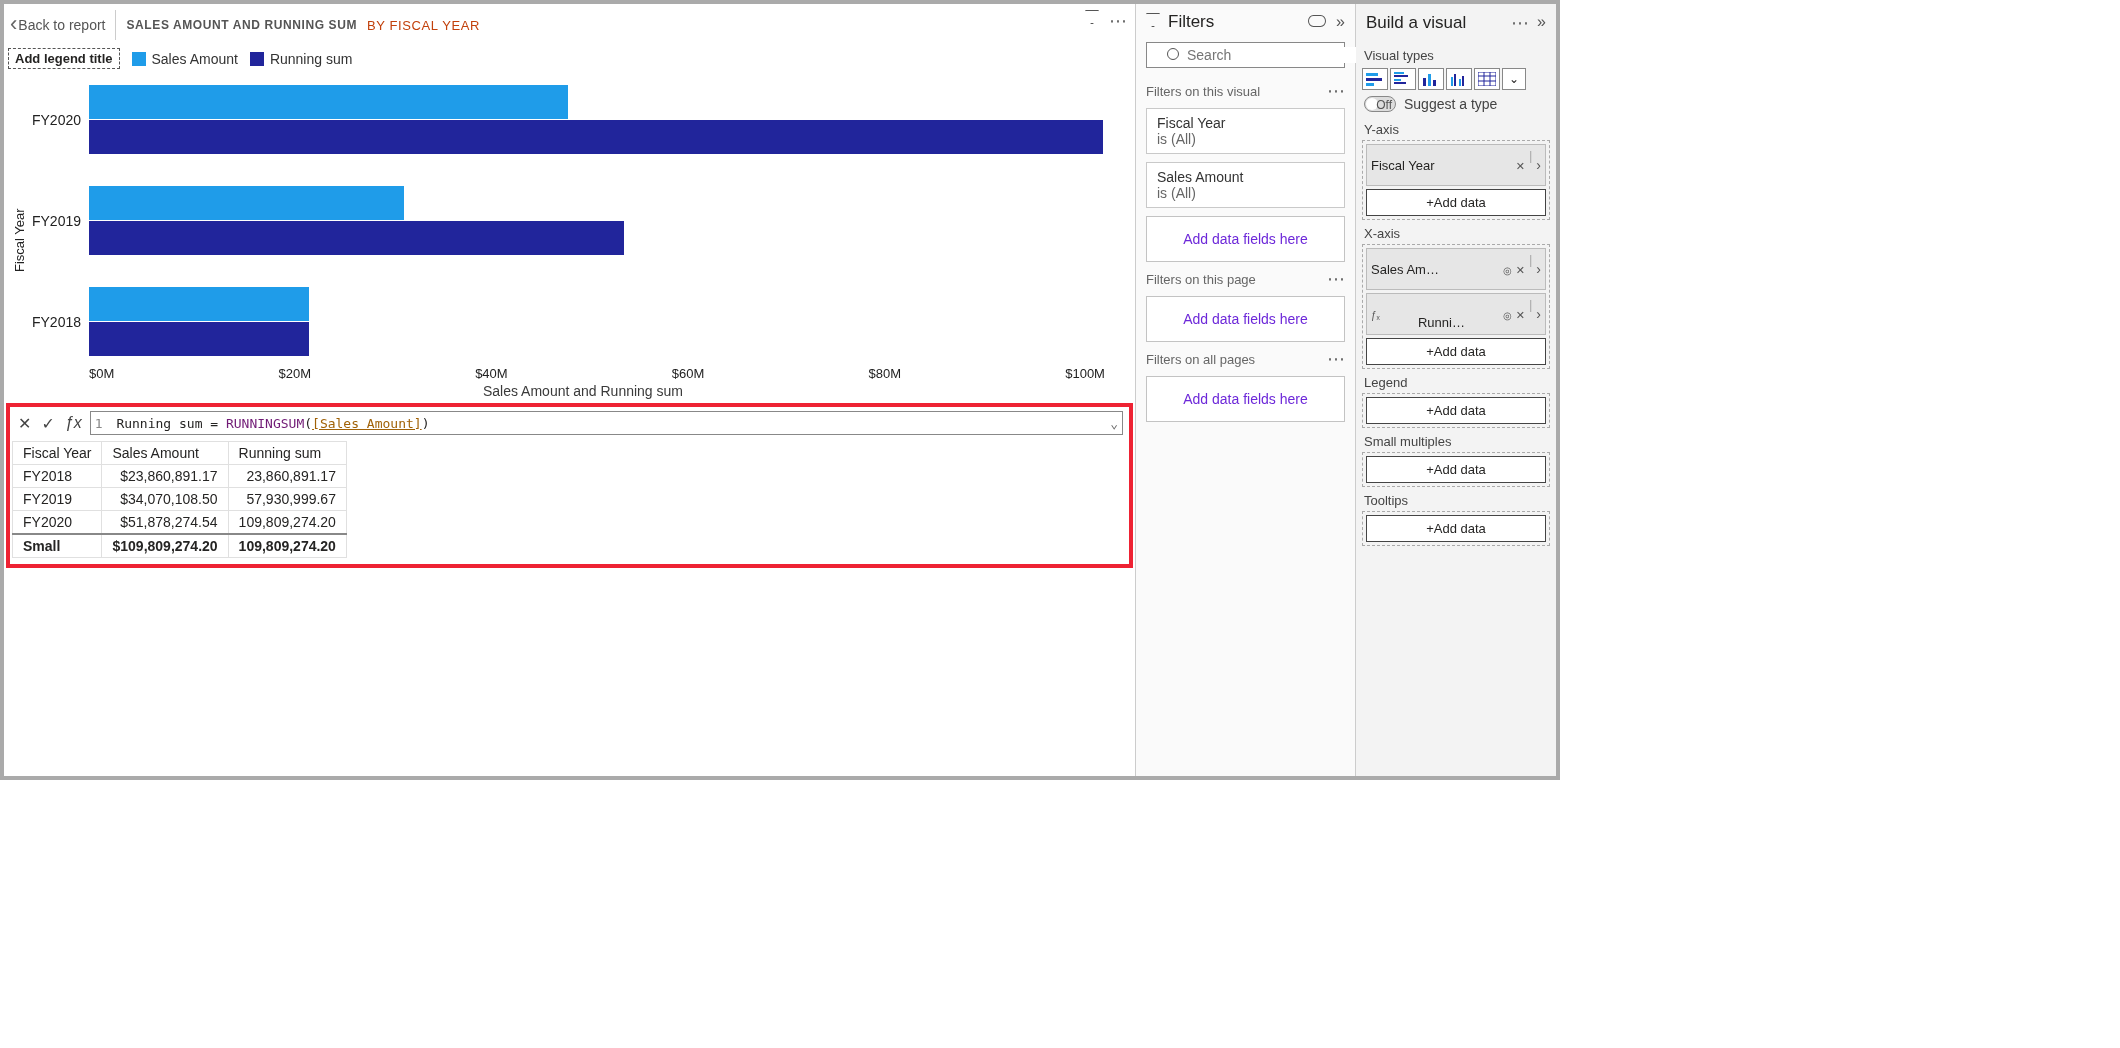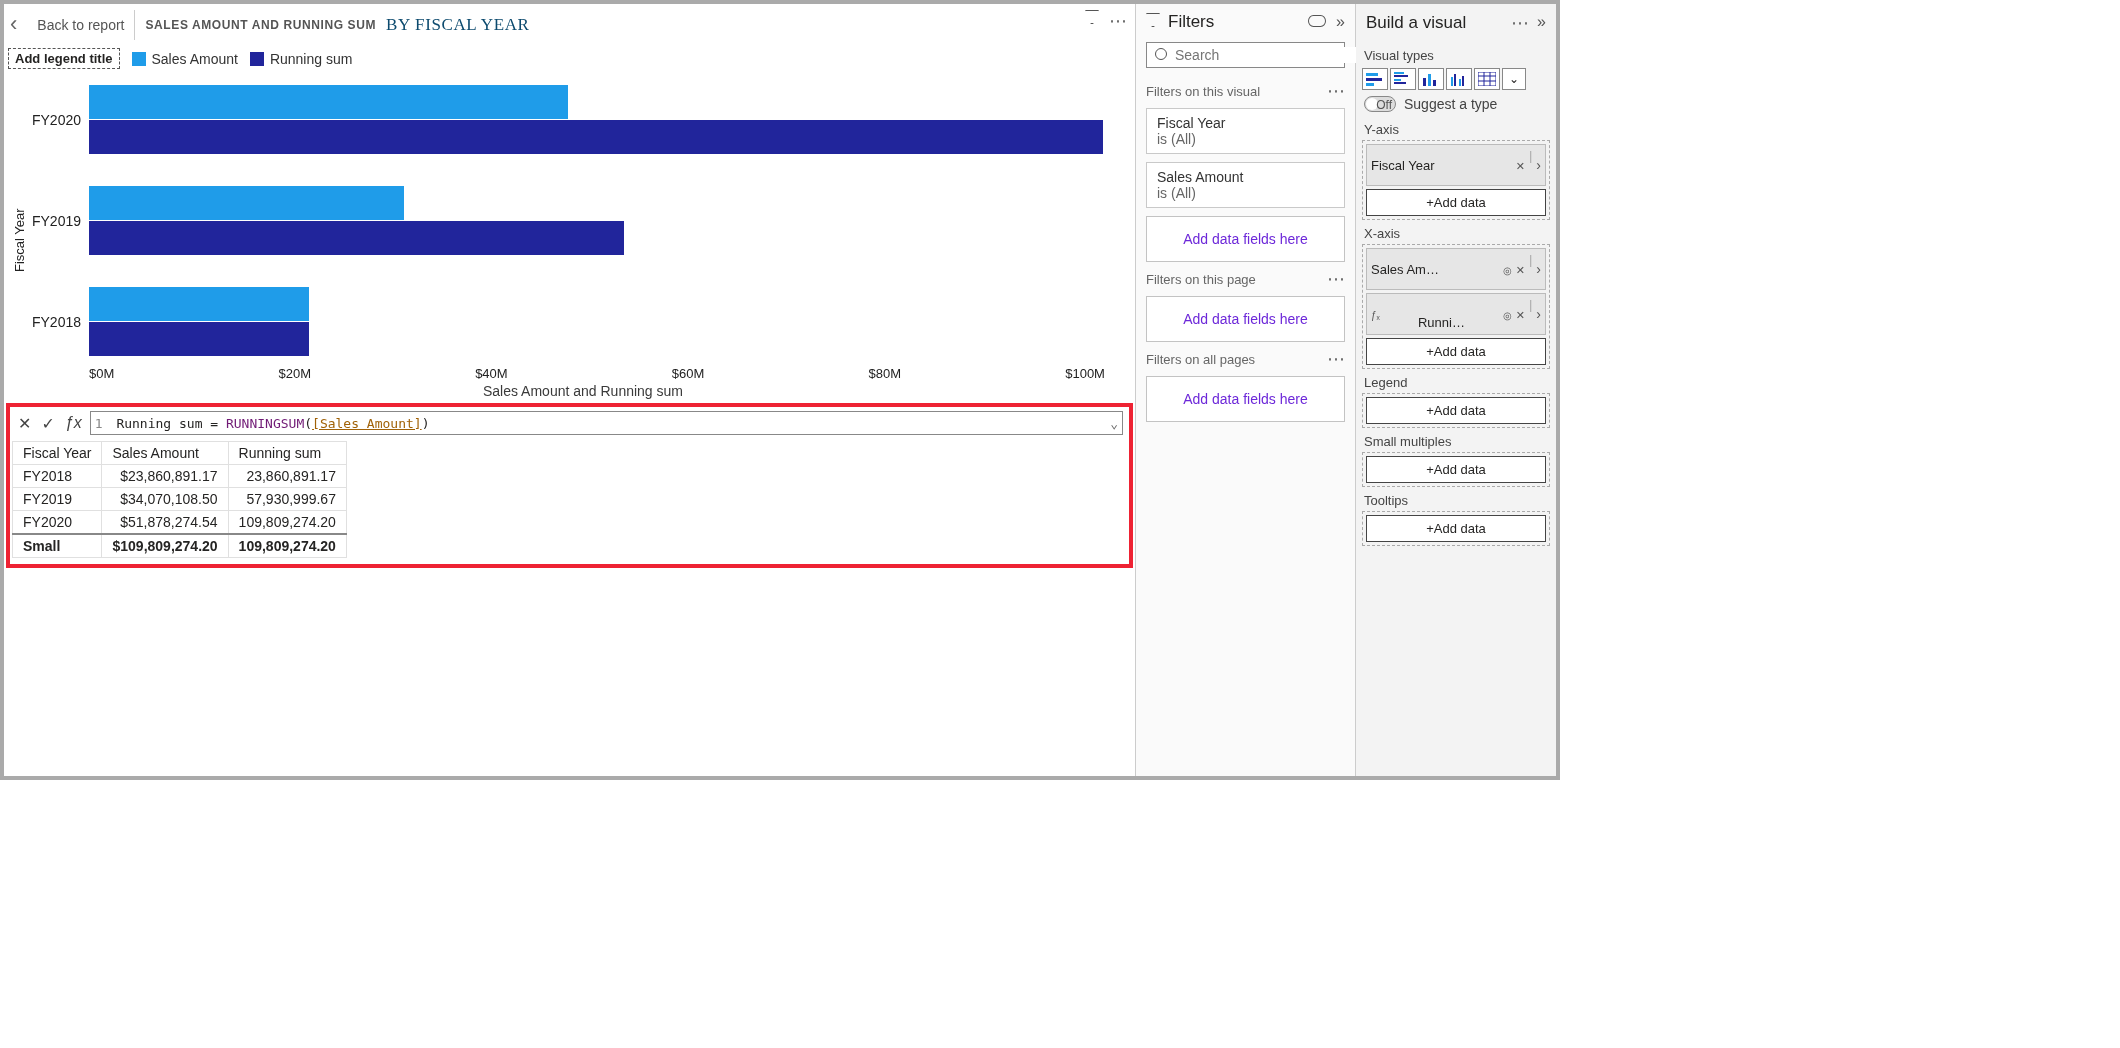--- a/index.html
+++ b/index.html
@@ -4,25 +4,25 @@
 <style>
   * { box-sizing: border-box; margin: 0; padding: 0; }
   html, body { width: 100%; height: 100%; font-family: "Segoe UI", Arial, sans-serif; font-size: 14px; color: #252423; background: #fff; }
   .app { display: flex; width: 1560px; height: 780px; border: 4px solid #aaa; background: #fff; }
   
   .canvas-col { flex: 1; display: flex; flex-direction: column; position: relative; border-right: 1px solid #ccc; }
   .filters-col { width: 220px; border-right: 1px solid #ccc; background: #fafafa; display:flex; flex-direction:column; }
   .build-col  { width: 200px; background: #f3f3f3; display:flex; flex-direction:column; padding-bottom:4px;}
   
   .canvas-header { display:flex; align-items:center; gap:10px; padding:6px 10px 6px 6px; }
-  .back-btn { display:flex; align-items:center; color:#555; gap:20px; cursor:pointer; font-size:14px;}
+  .back-btn { display:flex; align-items:center; color:#555; gap:1px; cursor:pointer; font-size:14px;}
   .chev-left::before { content:"‹"; font-size:22px; line-height:14px; color:#666;}
   .vbar { width:1px; height:30px; background:#ccc; }
   .title1 { font-size:12px; letter-spacing:.6px; color:#555; font-weight:600;}
-  .title2 { font-size:17px; letter-spacing:.6px; color:#0c4a6e;font-family:Liberation Serif, serif;}
+  .title2 { font-size:13px; letter-spacing:.6px; color:#c2410c;}
   .canvas-topright { position:absolute; top:6px; right:8px; display:flex; gap:10px; color:#666;}
   .icon-btn { cursor:pointer; }
   .icon-funnel::before { content:""; display:inline-block; width:12px; height:12px; border:1.5px solid #555; clip-path: polygon(0 0,100% 0,60% 55%,60% 100%,40% 100%,40% 55%); }
   .more::before { content:"⋯"; font-size:18px; color:#666;}
   
   .legend-row { display:flex; align-items:center; gap:12px; padding:2px 4px 10px 4px;}
   .legend-title-box { border:1.5px dashed #555; padding:2px 6px; font-size:13px; font-weight:600;}
   .legend-item { display:flex; align-items:center; gap:6px; font-size:14px; color:#333;}
   .swatch { width:14px; height:14px;}
   .sw-light { background:#1f9ce9;}
@@ -53,21 +53,21 @@
   .tbl { border-collapse:collapse; margin-top:4px;}
   .tbl th, .tbl td { border:1px solid #e0e0e0; padding:3px 10px; font-size:14px;}
   .tbl th { font-weight:400; background:#fff; text-align:left;}
   .tbl td.num { text-align:right;}
   .tbl tr.total td { font-weight:700; border-top:2px solid #888;}
   
   .pane-header { display:flex; align-items:center; justify-content:space-between; padding:8px 10px; font-size:17px;}
   .pane-header .left { display:flex; align-items:flex-start; gap:8px;}
   .eye::before { content:""; display:inline-block; width:16px; height:10px; border:1.4px solid #555; border-radius:60% / 100%;}
   .chev-right::before { content:"»"; font-size:16px; color:#555;}
-  .search-box { margin:2px 10px 10px; border:1px solid #888; display:flex; align-items:center; gap:8px; padding:4px 8px; background:#fff;}
+  .search-box { margin:2px 10px 10px; border:1px solid #888; display:flex; align-items:center; gap:8px; padding:4px 20px; background:#fff;}
   .search-box input { border:none; outline:none; flex:1; font-size:14px;}
   .mag::before { content:""; display:inline-block; width:10px; height:10px; border:1.6px solid #555; border-radius:50%;}
   .sec-label { display:flex; justify-content:space-between; align-items:center; color:#666; font-size:13px; padding:2px 10px;}
   .filter-card, .drop-card { margin:4px 10px; border:1px solid #c9c9c9; background:#fff; padding:6px 10px; font-size:14px; color:#333;}
   .drop-card { text-align:center; color:#6d28d9; border:1px solid #c3c3c3; padding:14px 10px;}
   
   .build-header { display:flex; align-items:center; justify-content:space-between; padding:8px 10px; font-size:17px;}
   .vis-types { display:flex; gap:2px; padding:2px 6px;}
   .vt { width:26px; height:22px; border:1px solid #888; display:flex; align-items:center; justify-content:center; font-size:12px; background:#fff;}
   .vt.drop { width:24px;}

